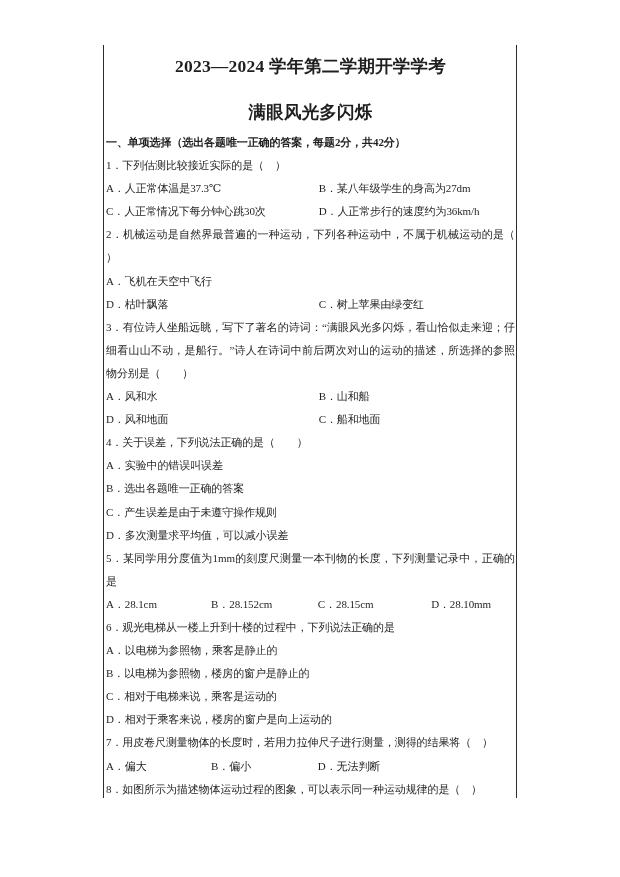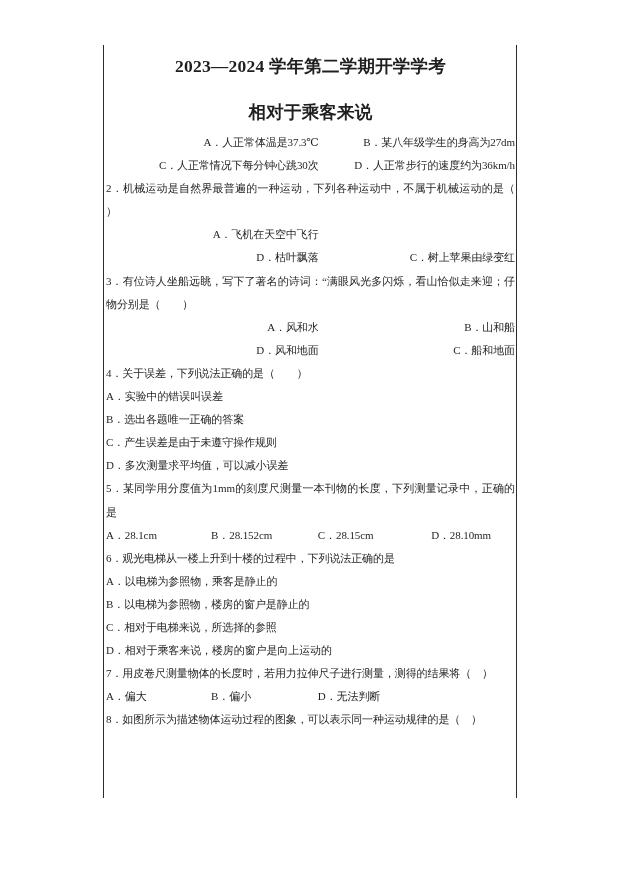--- a/index.html
+++ b/index.html
@@ -54,38 +54,43 @@
   .line.heading {
     font-weight: bold;
   }
   .line.just {
     text-align: justify;
     text-align-last: justify;
   }
   .line.cols2 {
     display: grid;
     grid-template-columns: 52% 48%;
-    text-align: right;
   }
   .line.cols4 {
     display: grid;
     grid-template-columns: 25.7% 26.1% 27.7% auto;
   }
   .cell { display: block; white-space: nowrap; }
 </style>
 </head>
 <body>
 
 <div class="page">
   <div class="rule rule-left"></div>
   <div class="rule rule-right"></div>
   <div class="content">
     <h1 class="title">2023—2024 学年第二学期开学学考</h1>
-    <h2 class="subtitle">相对于乘客来说</h2>
+    <h2 class="subtitle">满眼风光多闪烁</h2>
     <div class="lines" id="lines">
+        <div class="line heading">
+          <span class="cell">一、单项选择（选出各题唯一正确的答案，每题2分，共42分）</span>
+        </div>
+        <div class="line text">
+          <span class="cell">1．下列估测比较接近实际的是（　）</span>
+        </div>
         <div class="line cols2">
           <span class="cell">A．人正常体温是37.3℃</span>
           <span class="cell">B．某八年级学生的身高为27dm</span>
         </div>
         <div class="line cols2">
           <span class="cell">C．人正常情况下每分钟心跳30次</span>
           <span class="cell">D．人正常步行的速度约为36km/h</span>
         </div>
         <div class="line text just">
           <span class="cell">2．机械运动是自然界最普遍的一种运动，下列各种运动中，不属于机械运动的是（</span>
@@ -95,20 +100,23 @@
         </div>
         <div class="line cols2">
           <span class="cell">A．飞机在天空中飞行</span>
         </div>
         <div class="line cols2">
           <span class="cell">D．枯叶飘落</span>
           <span class="cell">C．树上苹果由绿变红</span>
         </div>
         <div class="line text just">
           <span class="cell">3．有位诗人坐船远眺，写下了著名的诗词：“满眼风光多闪烁，看山恰似走来迎；仔</span>
+        </div>
+        <div class="line text just">
+          <span class="cell">细看山山不动，是船行。”诗人在诗词中前后两次对山的运动的描述，所选择的参照</span>
         </div>
         <div class="line text">
           <span class="cell">物分别是（　　）</span>
         </div>
         <div class="line cols2">
           <span class="cell">A．风和水</span>
           <span class="cell">B．山和船</span>
         </div>
         <div class="line cols2">
           <span class="cell">D．风和地面</span>
@@ -144,21 +152,21 @@
         <div class="line text">
           <span class="cell">6．观光电梯从一楼上升到十楼的过程中，下列说法正确的是</span>
         </div>
         <div class="line text">
           <span class="cell">A．以电梯为参照物，乘客是静止的</span>
         </div>
         <div class="line text">
           <span class="cell">B．以电梯为参照物，楼房的窗户是静止的</span>
         </div>
         <div class="line text">
-          <span class="cell">C．相对于电梯来说，所选择的参照</span>
+          <span class="cell">C．相对于电梯来说，乘客是运动的</span>
         </div>
         <div class="line text">
           <span class="cell">D．相对于乘客来说，楼房的窗户是向上运动的</span>
         </div>
         <div class="line text">
           <span class="cell">7．用皮卷尺测量物体的长度时，若用力拉伸尺子进行测量，测得的结果将（　）</span>
         </div>
         <div class="line cols4">
           <span class="cell">A．偏大</span>
           <span class="cell">B．偏小</span>

